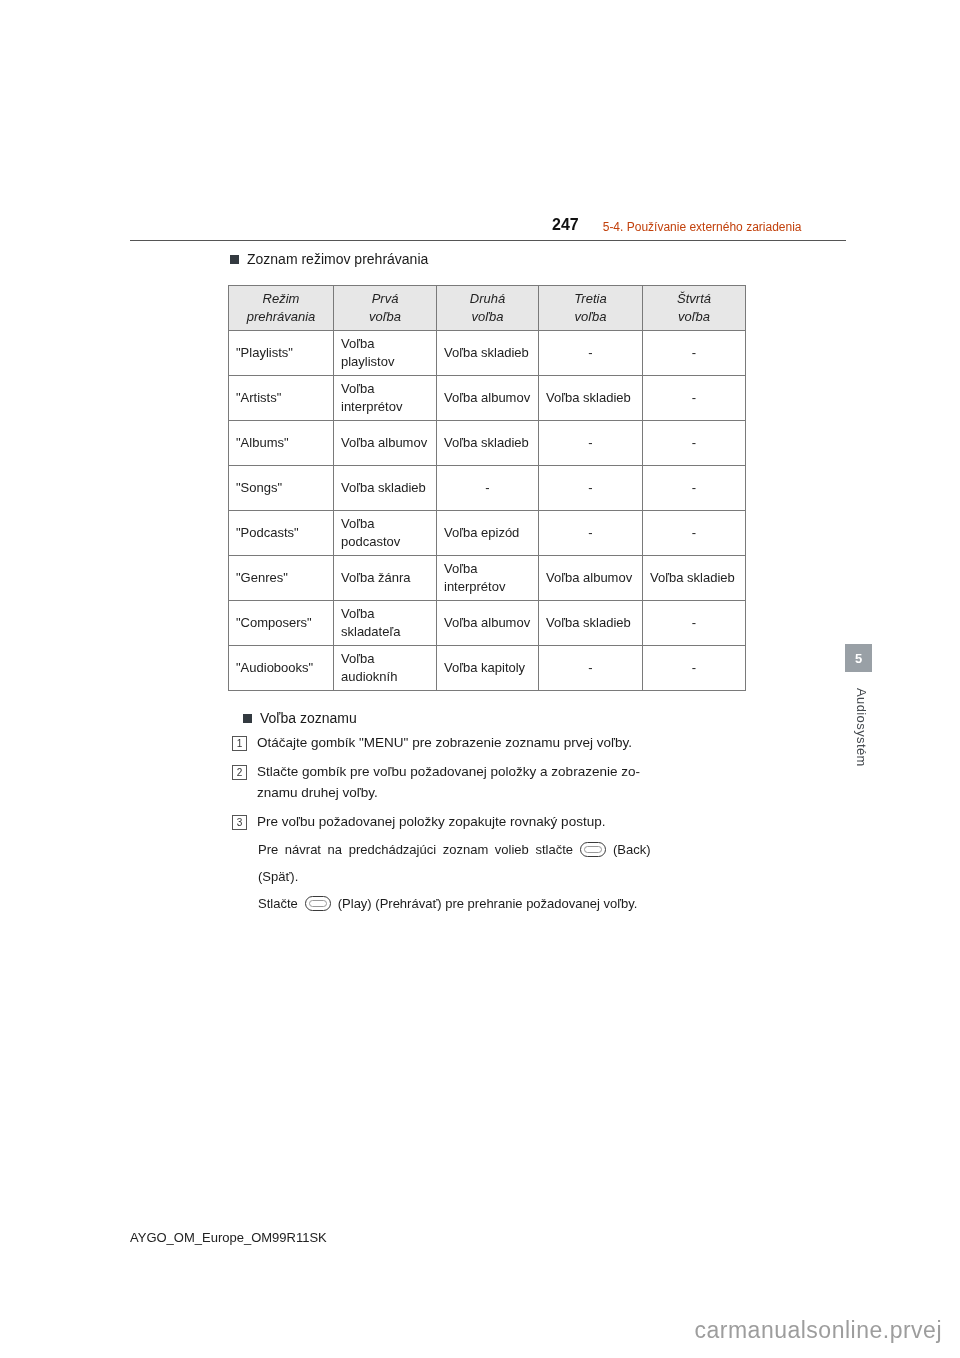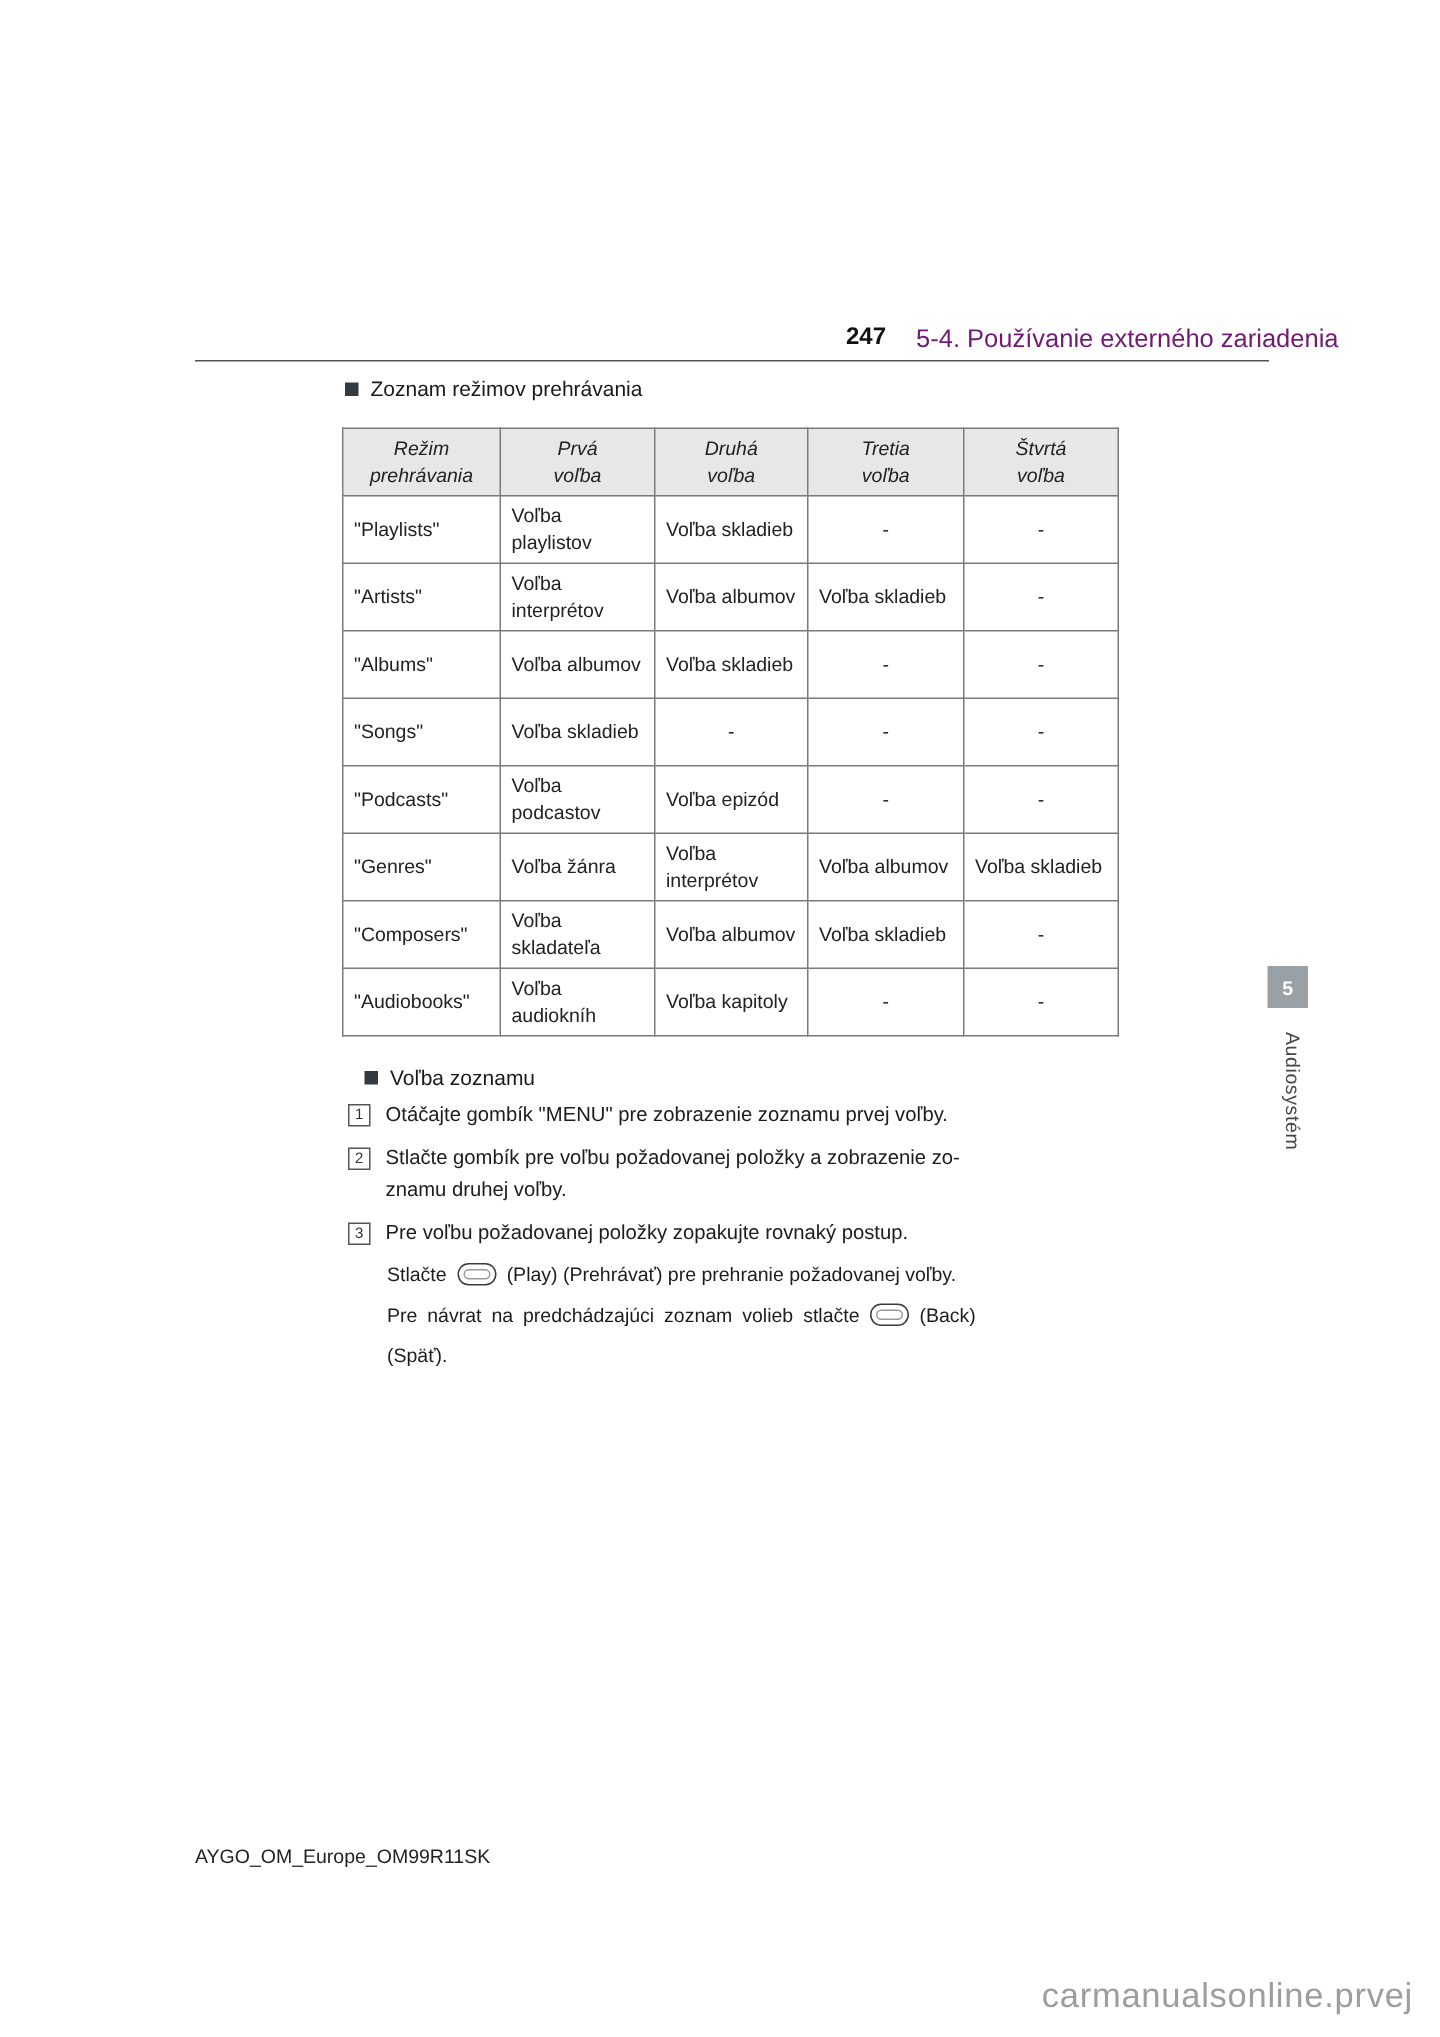--- a/index.html
+++ b/index.html
@@ -11,27 +11,27 @@
     background: #ffffff;
     font-family: "Liberation Sans", sans-serif;
     color: #1f1f1f;
     overflow: hidden;
   }
 
   
   .header-line {
     position: absolute;
     top: 216px;
-    left: 564px;
+    left: 552px;
     display: flex;
-    align-items: flex-start;
-    gap: 20px;
+    align-items: flex-end;
+    gap: 0;
   }
   .page-number { font-size: 16px; font-weight: bold; color: #111; }
-  .section-header { font-size: 17px; color: #701a75; }
+  .section-header { font-size: 12px; color: #c2410c; margin-left: 24px; }
   .header-rule {
     position: absolute;
     top: 240px;
     left: 130px;
     width: 716px;
     height: 1px;
     background: #555;
   }
 
   
@@ -309,26 +309,26 @@
 znamu druhej voľby.</span>
     </div>
     <div class="step">
       <span class="step-num">3</span>
       <span class="step-text">Pre voľbu požadovanej položky zopakujte rovnaký postup.</span>
     </div>
   </div>
 
   <div class="notes">
     <div>
-      <span>Stlačte</span><span class="btn-icon"></span><span>(Play) (Prehrávať) pre prehranie požadovanej voľby.</span>
-    </div>
-    <div>
       <span class="justified">Pre návrat na predchádzajúci zoznam volieb stlačte</span><span class="btn-icon"></span><span>(Back)</span><br>
       <span>(Späť).</span>
     </div>
+    <div>
+      <span>Stlačte</span><span class="btn-icon"></span><span>(Play) (Prehrávať) pre prehranie požadovanej voľby.</span>
+    </div>
   </div>
 
   <div class="side-tab">
     <span>5</span>
   </div>
   <div class="side-tab-label">Audiosystém</div>
 
   <div class="footer-code">AYGO_OM_Europe_OM99R11SK</div>
   <div class="watermark">carmanualsonline.prvej</div>
 

